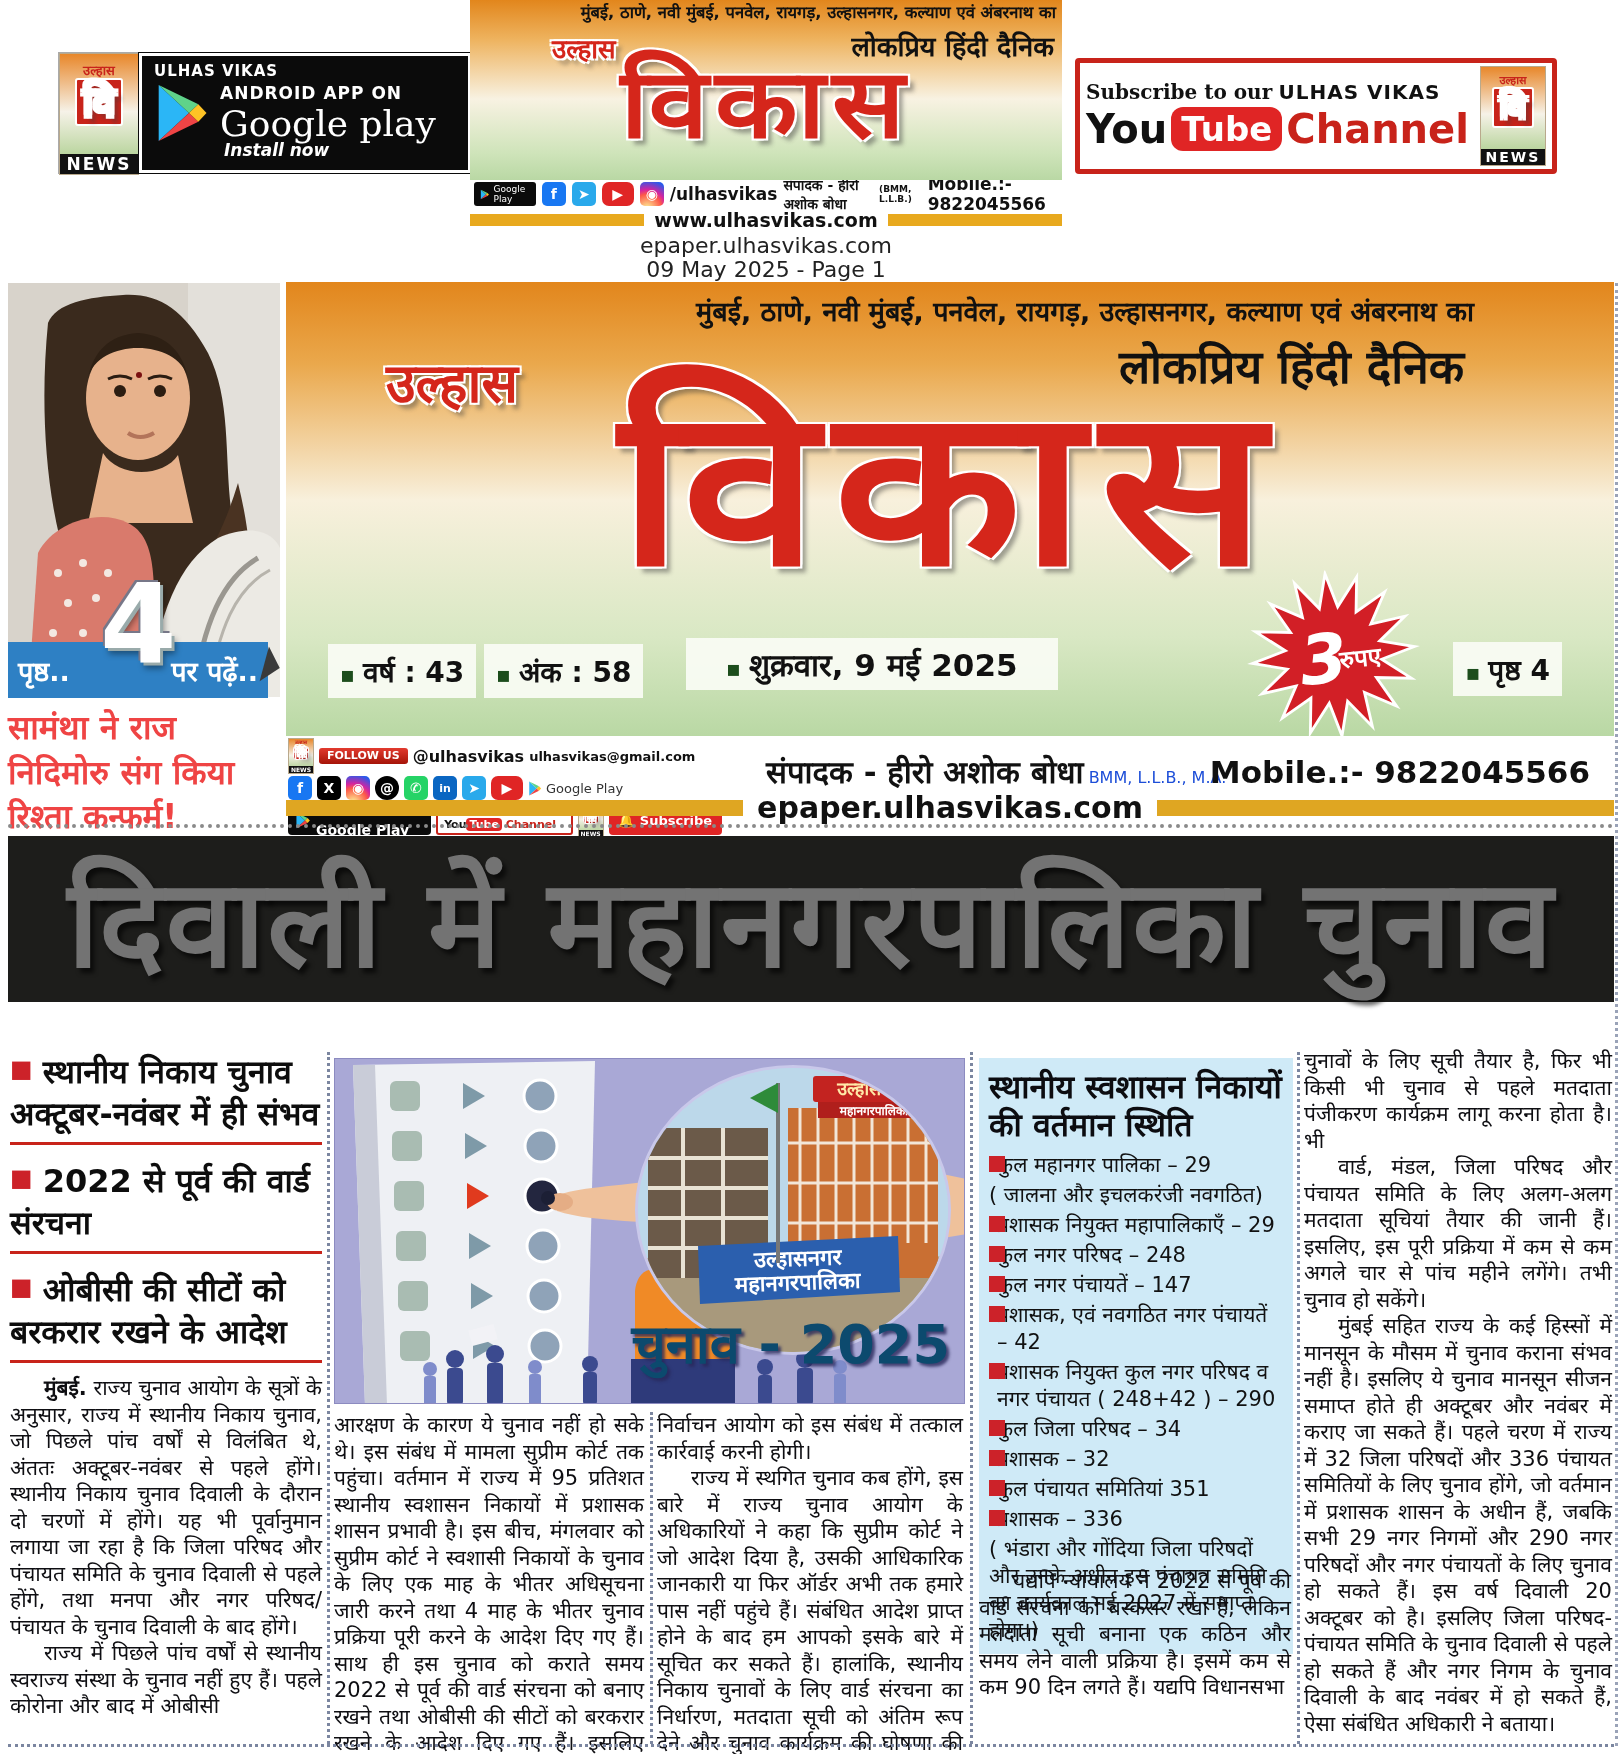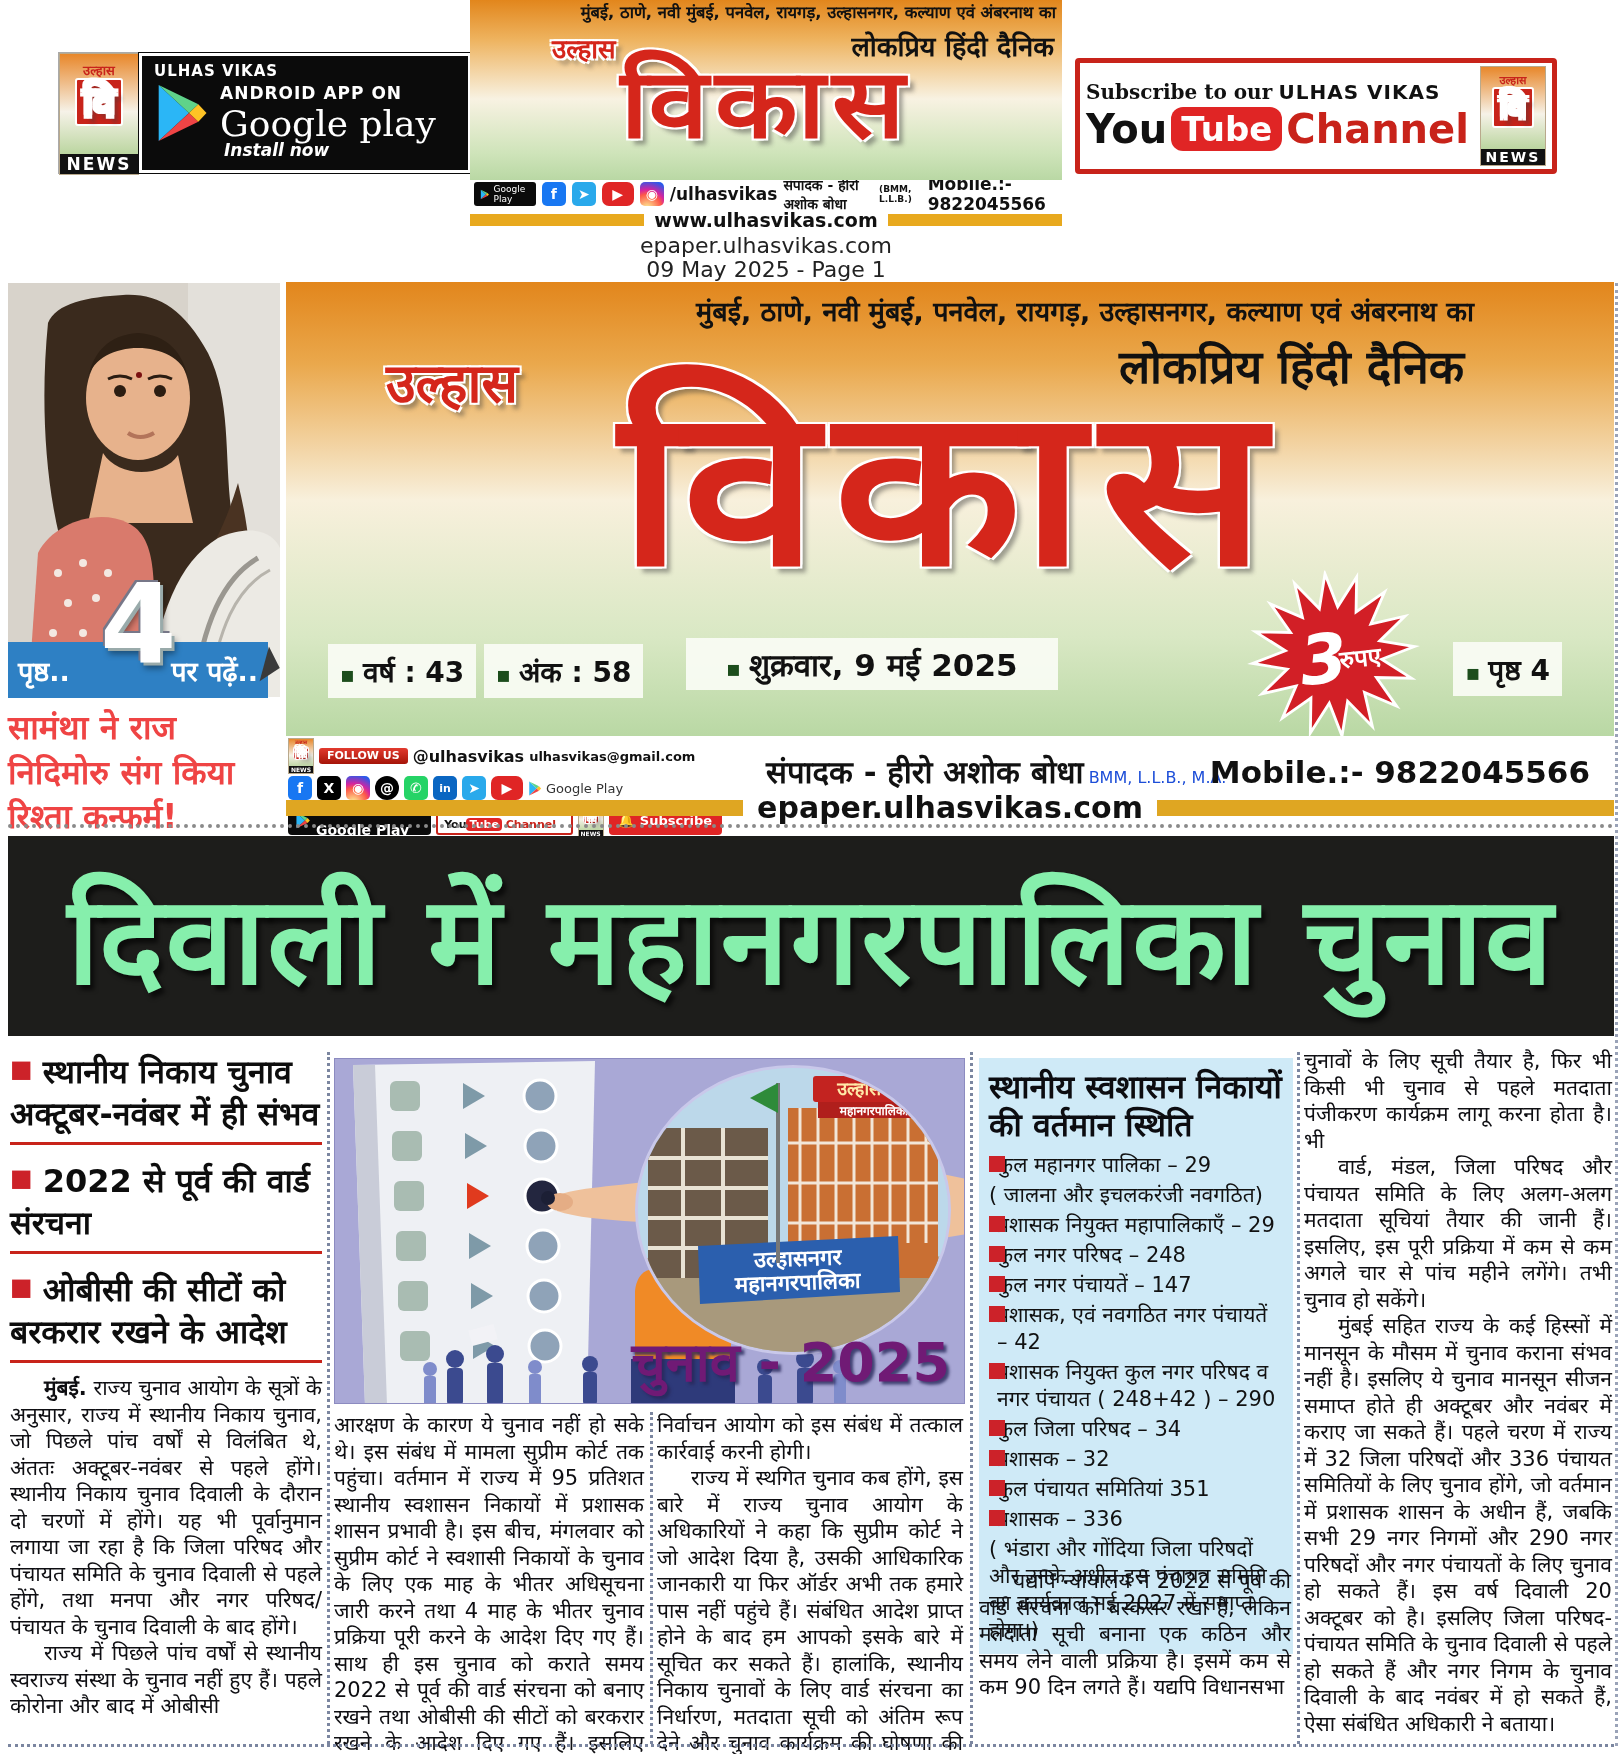--- a/index.html
+++ b/index.html
@@ -115,21 +115,21 @@
 .editor-c{position:absolute;left:480px;top:12px;width:560px;white-space:nowrap}
 .editor-c .nm{font-size:31px;font-weight:bold}
 .editor-c .ql{font-size:16px;font-weight:normal;color:#1d4ed8}
 .mobile-r{position:absolute;right:24px;top:16px;font-size:31px;font-weight:bold}
 .epaper-row{position:absolute;left:0;right:0;top:52px;display:flex;align-items:center;gap:14px}
 .epaper-row .bar{height:16px;flex:1;background:#dfa622}
 .epaper-row .txt{font-size:30px;font-weight:bold}
 
 
 .rule-dot{position:absolute;left:8px;right:8px;top:824px;border-top:4px dotted #8a8a8a}
-.headline{position:absolute;left:8px;top:836px;width:1606px;height:200px;background:#1d1d1b;color:#86efac;
+.headline{position:absolute;left:8px;top:836px;width:1606px;height:166px;background:#1d1d1b;color:#737373;
   display:flex;align-items:center;justify-content:center}
 .headline .t{font-size:122px;font-weight:bold;letter-spacing:2px;white-space:nowrap;text-shadow:4px 5px 4px rgba(0,0,0,.6)}
 
 
 .bodytxt{font-size:21px;line-height:26.5px;text-align:justify;color:#0e0e12}
 .bodytxt p{text-indent:34px}
 .bodytxt p.noind{text-indent:0}
 .col{position:absolute;top:1048px}
 .col1{left:10px;width:312px}
 .col2t{left:334px;width:310px;top:1412px;position:absolute}
@@ -142,21 +142,21 @@
 
 .hl-item{margin-bottom:6px}
 .hl-text{font-size:32px;font-weight:bold;line-height:42px;color:#0d0d0d}
 .hl-text .sq{color:#cc2229;font-size:24px;margin-right:10px;vertical-align:6px}
 .hl-rule{border-top:3px solid #c8231a;margin:7px 0 12px 0}
 
 
 .artimg{position:absolute;left:334px;top:1058px;width:631px;height:346px;background:#a9a8d6;overflow:hidden;border:1px solid #8c8bc0}
 .artimg svg.evm{position:absolute;left:0;top:0}
 .bld-circle{position:absolute;left:300px;top:6px;width:316px;height:290px;border-radius:50%;overflow:hidden;border:3px solid #c9c8ea;background:#bcd8ea}
-.img-cap{position:absolute;right:14px;bottom:6px;font-size:54px;font-weight:bold;color:#701a75;text-shadow:3px 3px 3px rgba(40,40,90,.8);white-space:nowrap}
+.img-cap{position:absolute;right:14px;bottom:24px;font-size:54px;font-weight:bold;color:#0c4a6e;text-shadow:3px 3px 3px rgba(40,40,90,.8);white-space:nowrap}
 
 
 .infobox{position:absolute;left:979px;top:1058px;width:314px;background:#cfeaf7;padding:10px 10px 8px 10px}
 .ib-title{font-size:32px;font-weight:bold;line-height:38px;margin-bottom:8px;color:#0c0c10}
 .ib-item{font-size:21px;line-height:27px;margin:3px 0;padding-left:8px;position:relative;font-weight:500}
 .ib-item .sq{position:absolute;left:0;top:4px;width:16px;height:16px;background:#cc2229}
 .ib-note{font-size:21px;line-height:27px;margin:2px 0}
 </style>
 </head>
 <body>

